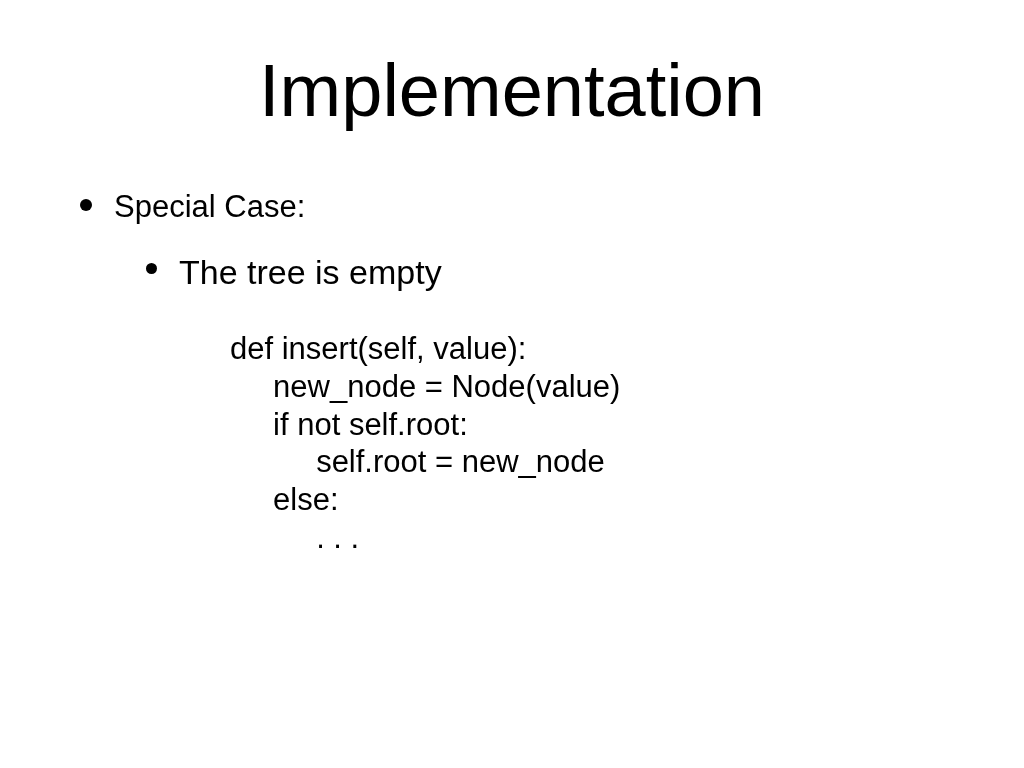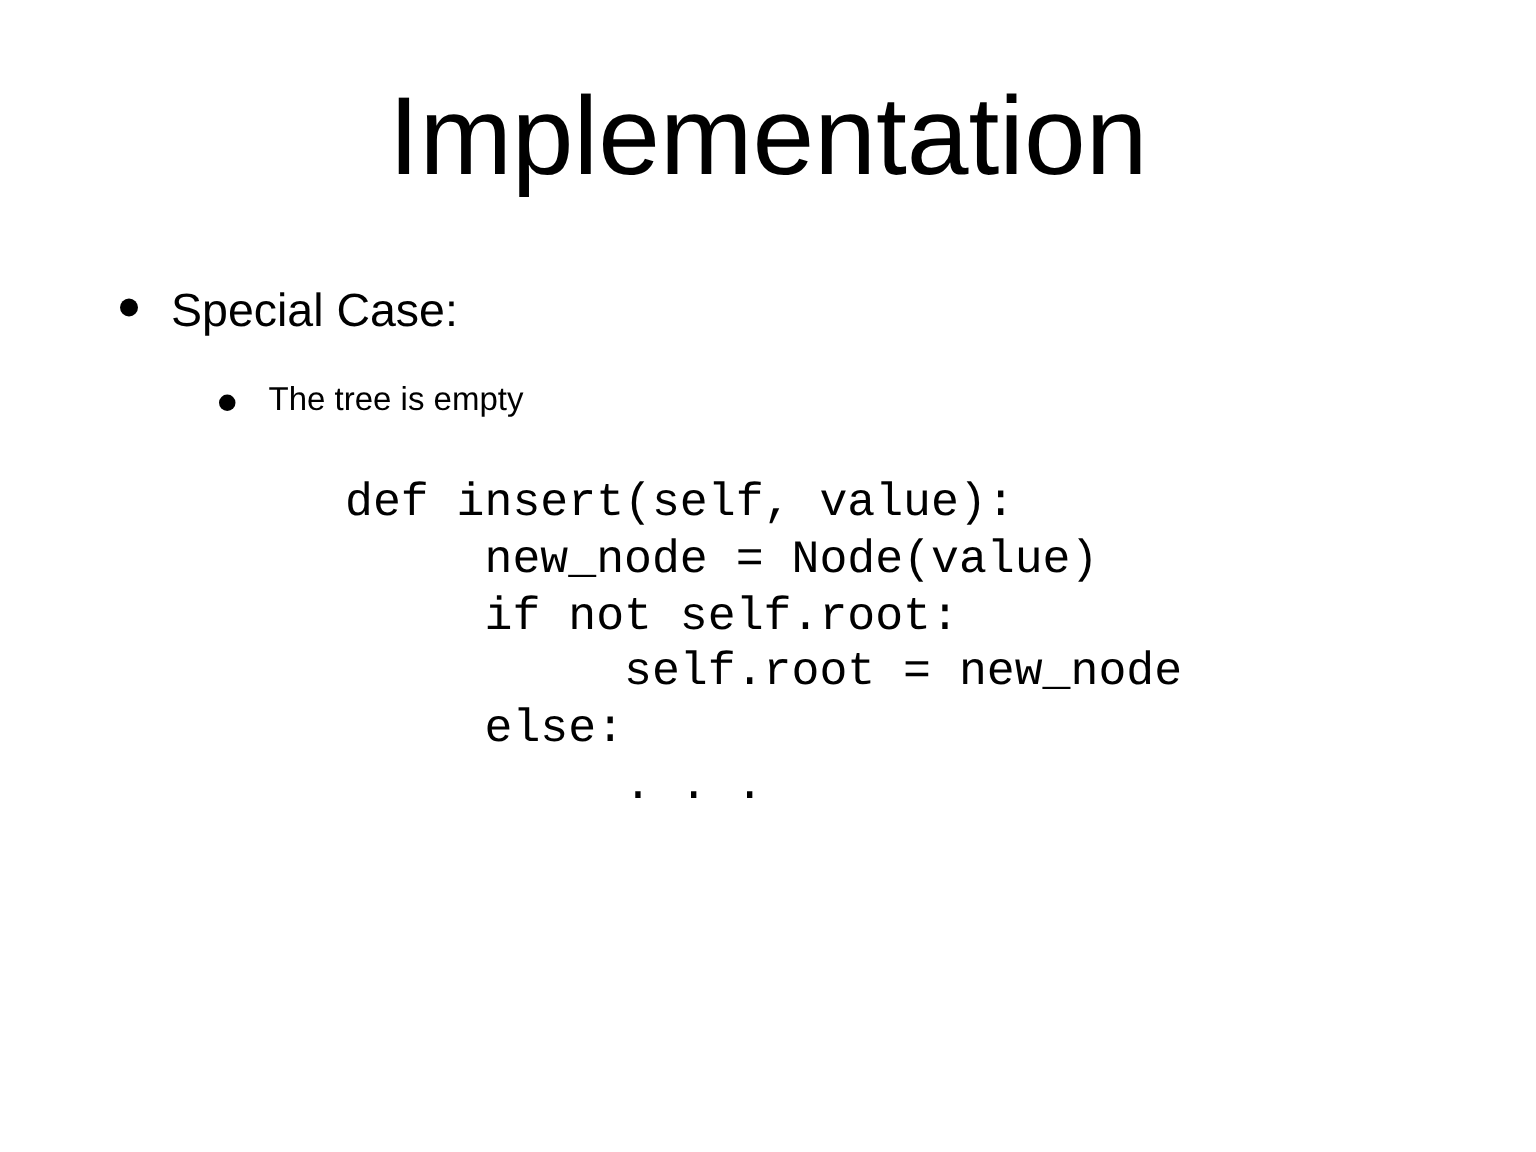--- a/index.html
+++ b/index.html
@@ -5,22 +5,22 @@
   * { margin: 0; padding: 0; box-sizing: border-box; }
   html, body { width: 1024px; height: 768px; background: #ffffff; font-family: Arial, Helvetica, sans-serif; color: #000; }
   .slide { width: 1024px; height: 768px; position: relative; padding: 0; }
   .title { font-size: 74px; font-weight: 400; text-align: center; margin-top: 48px; margin-bottom: 56px; letter-spacing: 0px; }
   .content { padding-left: 80px; padding-right: 84px; }
   .b1 { display: flex; align-items: flex-start; margin-bottom: 28px; }
   .b1 .dot { width: 12px; height: 12px; background: #000; border-radius: 50%; margin-top: 10px; margin-right: 22px; flex-shrink: 0; }
   .b1 .text { font-size: 31px; }
   .b2 { display: flex; align-items: flex-start; margin-left: 66px; margin-bottom: 38px; }
   .b2 .dot { width: 11px; height: 11px; background: #000; border-radius: 50%; margin-top: 10px; margin-right: 22px; flex-shrink: 0; }
-  .b2 .text { font-size: 22px; }
-  .code { font-family: Liberation Mono, monospace; font-size: 31px; white-space: pre; line-height: 1.22; margin-left: 150px; }
+  .b2 .text { font-size: 34px; }
+  .code { font-family: Liberation Sans, sans-serif; font-size: 31px; white-space: pre; line-height: 1.22; margin-left: 150px; }
 </style>
 </head>
 <body>
 <div class="slide">
 
   <h1 class="title">Implementation</h1>
 
   <div class="content">
     <div class="b1">
       <span class="dot"></span>

